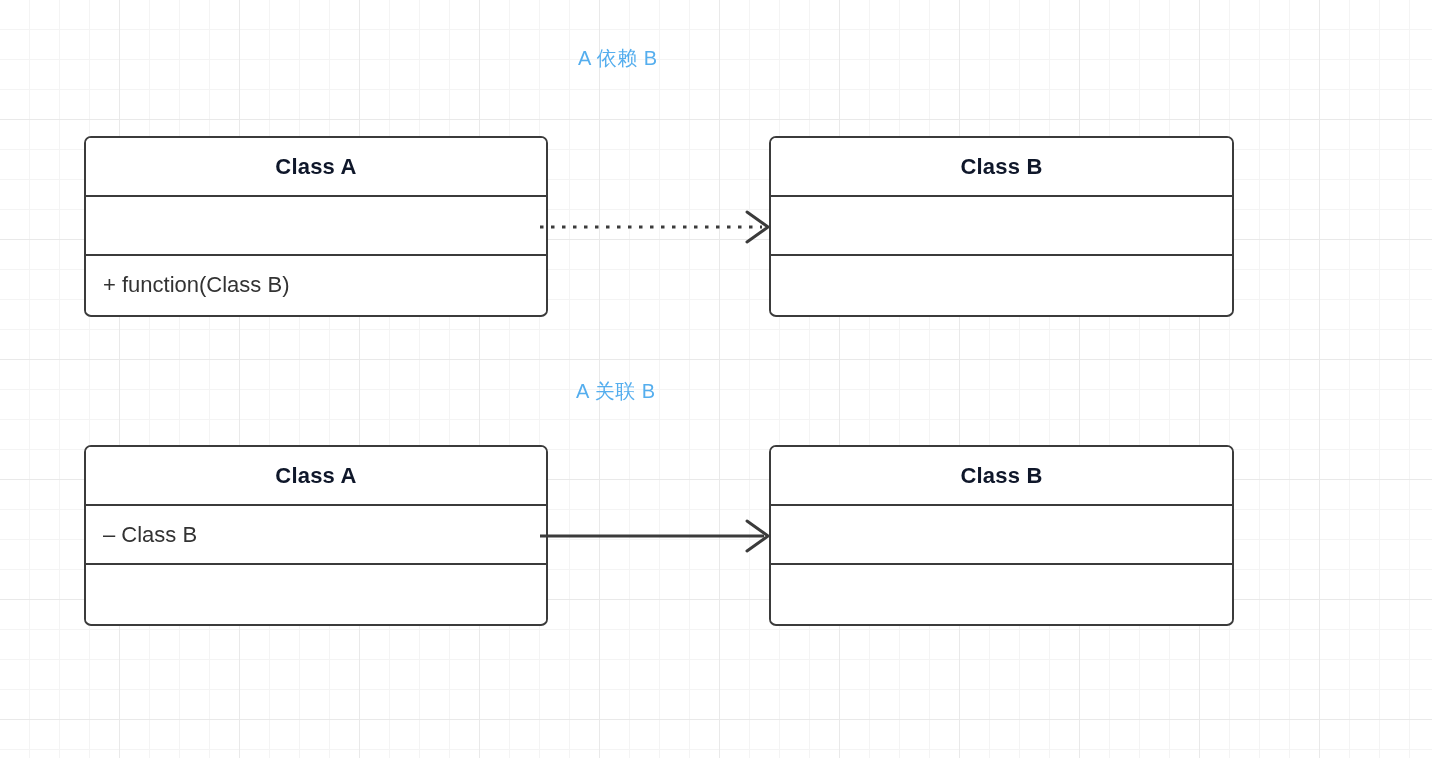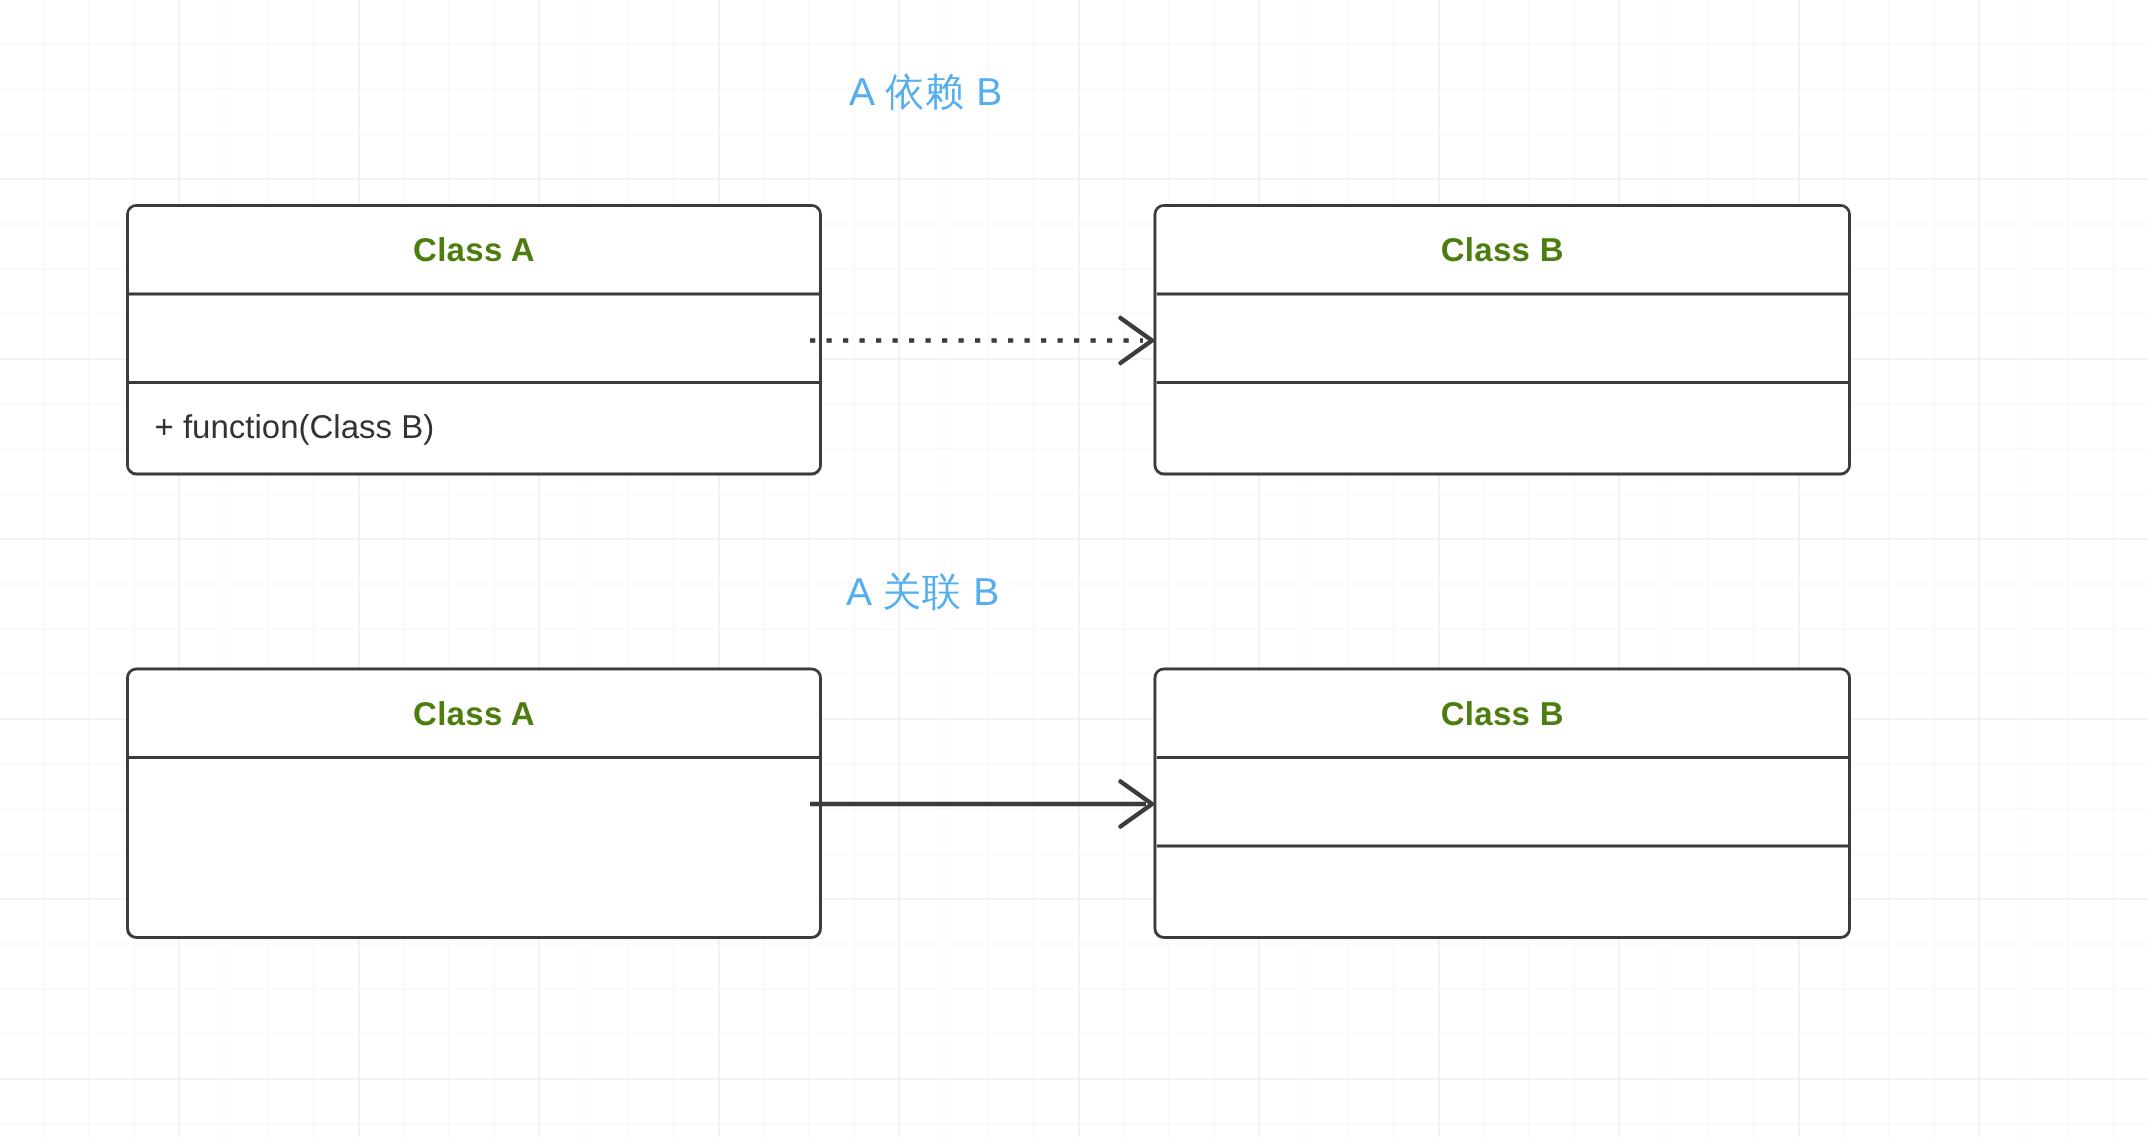--- a/index.html
+++ b/index.html
@@ -29,24 +29,25 @@
       120px 120px,
       30px 30px,
       30px 30px;
     background-position: -1px -1px, -1px -1px, -1px -1px, -1px -1px;
   }
 
   
   .caption {
     position: absolute;
     color: #55AEEE;
-    font-size: 26px;
+    font-size: 20px;
     line-height: 1;
     white-space: nowrap;
     letter-spacing: 0.5px;
+    margin-left: 12px;
   }
   #caption-dependency { left: 566px; top: 48px; }
   #caption-association { left: 564px; top: 381px; }
 
   
   .uml-class {
     position: absolute;
     box-sizing: border-box;
     background: #ffffff;
     border: 2.5px solid #3b3b3b;
@@ -63,21 +64,21 @@
   }
   .uml-name {
     height: 57px;
     display: flex;
     align-items: center;
     justify-content: center;
   }
   .uml-name span {
     font-size: 22px;
     font-weight: bold;
-    color: #4d7c0f;
+    color: #0f172a;
     letter-spacing: 0.2px;
   }
   .uml-members {
     height: 59px;
     display: flex;
     align-items: center;
     padding-left: 17px;
   }
   .uml-members span {
     font-size: 22px;
@@ -140,20 +141,23 @@
     </div>
   </div>
 
   <div class="caption" id="caption-association">A 关联 B</div>
 
   <div class="uml-class" id="class-a-association">
     <div class="uml-row uml-name">
       <span>Class A</span>
     </div>
     <div class="uml-row uml-members">
+      <span>– Class B</span>
+    </div>
+    <div class="uml-row uml-members">
       <span></span>
     </div>
   </div>
 
   <div class="connector" id="connector-association">
     <svg width="238" height="44" viewBox="0 0 238 44">
       <line x1="0" y1="22" x2="224" y2="22" stroke="#3b3b3b" stroke-width="3" stroke-linecap="butt"></line>
       <polyline points="207,7 228,22 207,37" fill="none" stroke="#3b3b3b" stroke-width="3" stroke-linecap="round" stroke-linejoin="miter"></polyline>
     </svg>
   </div>

